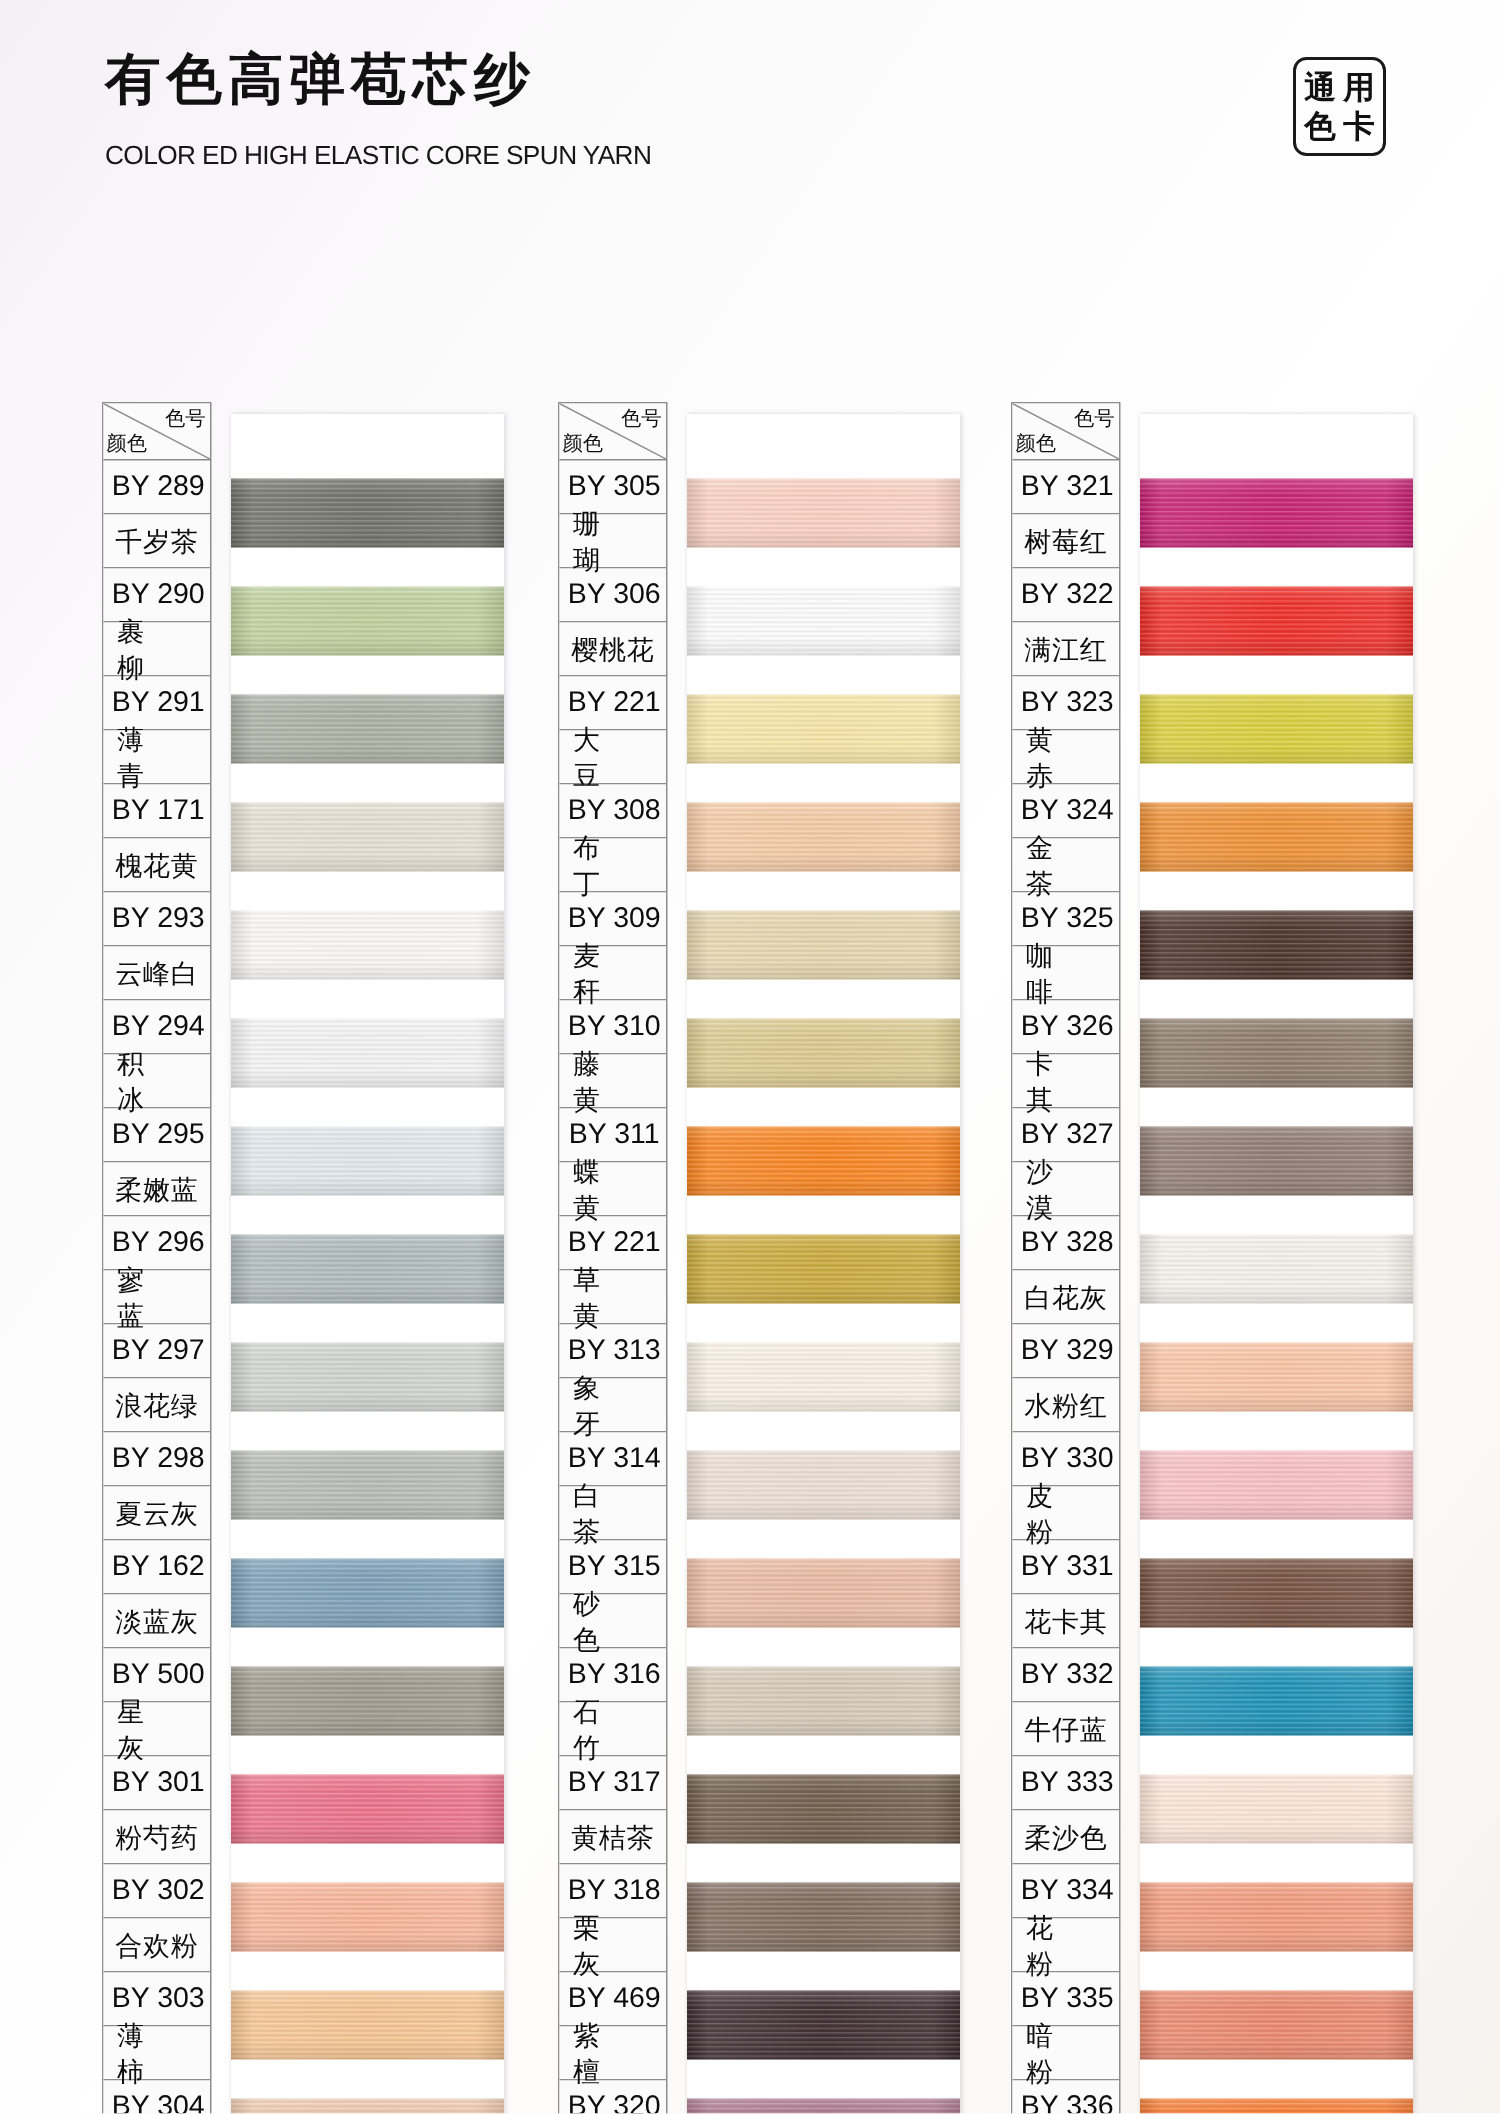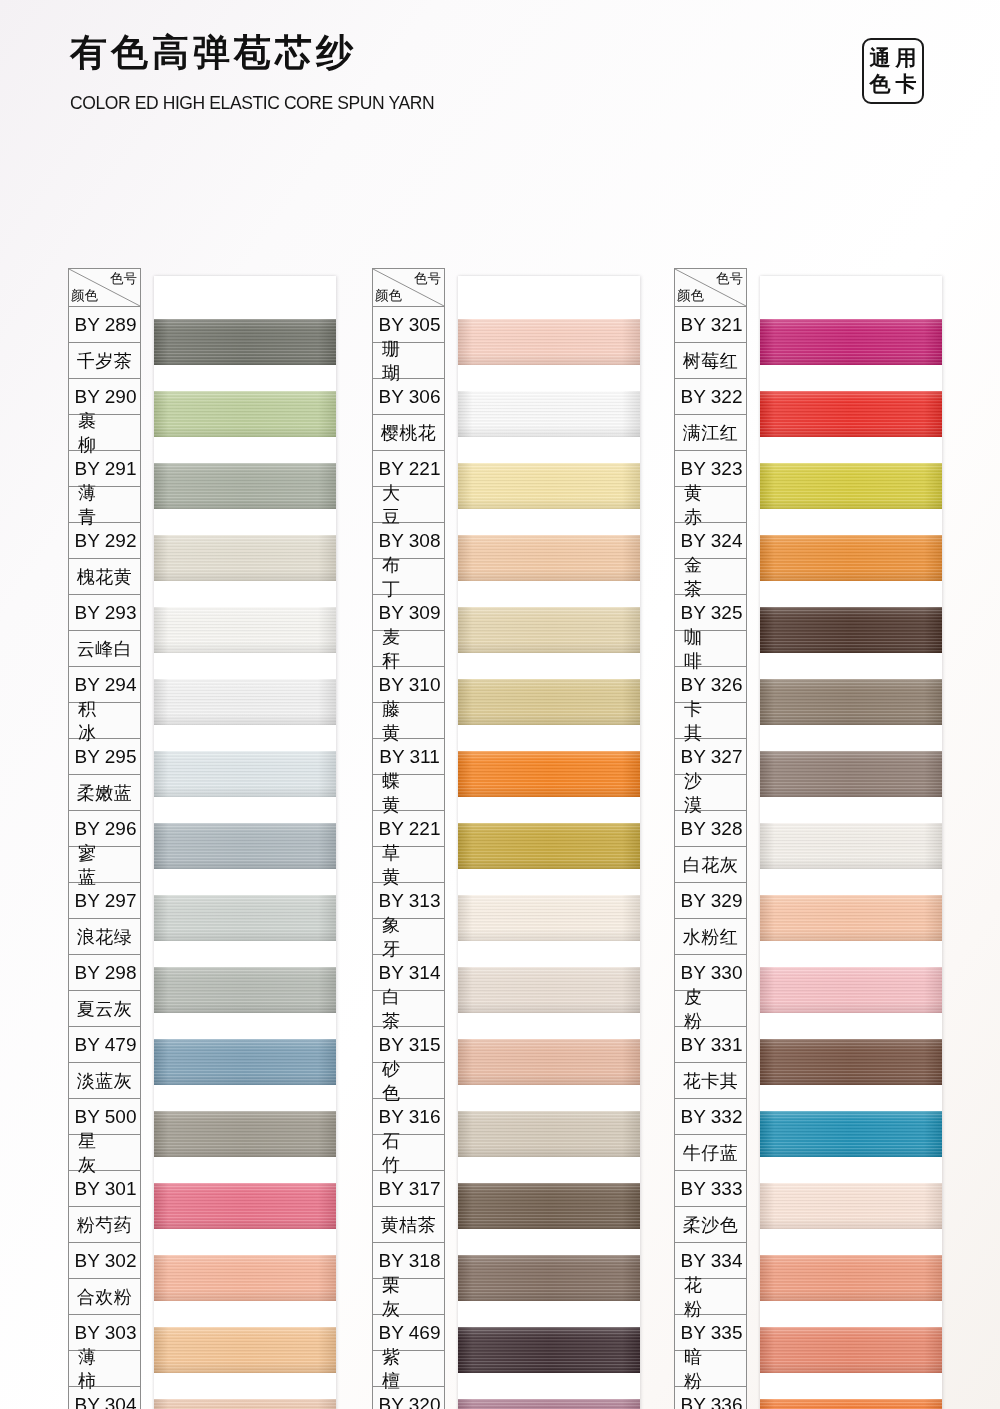--- a/index.html
+++ b/index.html
@@ -233,35 +233,35 @@
           </svg>
           <span class="t-right">色号</span>
           <span class="t-left">颜色</span>
         </div>
         <div class="cell code">BY 289</div>
         <div class="cell name">千岁茶</div>
         <div class="cell code">BY 290</div>
         <div class="cell name sp2">裹 柳</div>
         <div class="cell code">BY 291</div>
         <div class="cell name sp2">薄 青</div>
-        <div class="cell code">BY 292</div>
+        <div class="cell code">BY 171</div>
         <div class="cell name">槐花黄</div>
         <div class="cell code">BY 293</div>
         <div class="cell name">云峰白</div>
         <div class="cell code">BY 294</div>
         <div class="cell name sp2">积 冰</div>
         <div class="cell code">BY 295</div>
         <div class="cell name">柔嫩蓝</div>
         <div class="cell code">BY 296</div>
         <div class="cell name sp2">寥 蓝</div>
         <div class="cell code">BY 297</div>
         <div class="cell name">浪花绿</div>
         <div class="cell code">BY 298</div>
         <div class="cell name">夏云灰</div>
-        <div class="cell code">BY 479</div>
+        <div class="cell code">BY 162</div>
         <div class="cell name">淡蓝灰</div>
         <div class="cell code">BY 500</div>
         <div class="cell name sp2">星 灰</div>
         <div class="cell code">BY 301</div>
         <div class="cell name">粉芍药</div>
         <div class="cell code">BY 302</div>
         <div class="cell name">合欢粉</div>
         <div class="cell code">BY 303</div>
         <div class="cell name sp2">薄 柿</div>
         <div class="cell code">BY 304</div>

